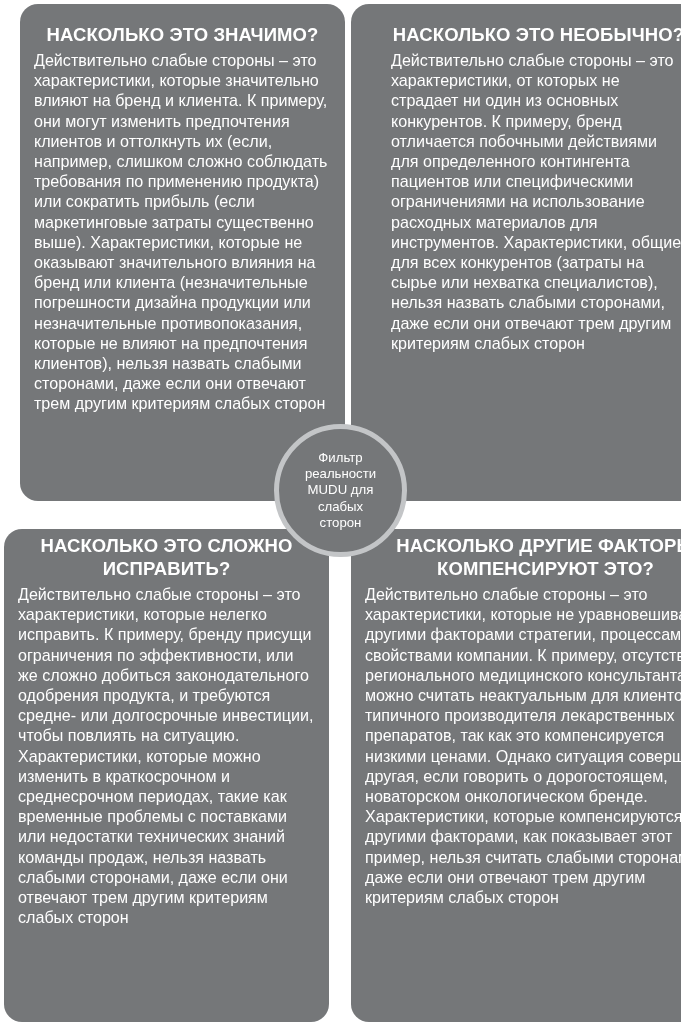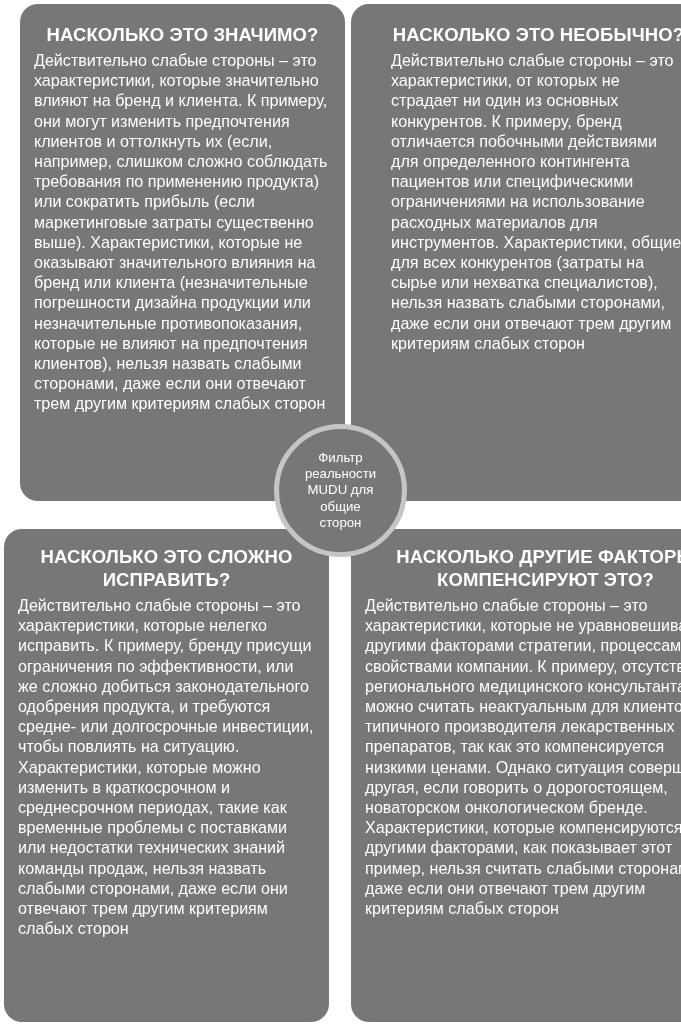--- a/index.html
+++ b/index.html
@@ -56,21 +56,21 @@
     line-height: 20.2px;
     margin: 0;
     padding-top: 4px;
     text-align: left;
     text-wrap: balance;
     white-space: pre-line;
   }
 
   
   .panel.bl .panel-title,
-  .panel.br .panel-title { padding-top: 16px; }
+  .panel.br .panel-title { padding-top: 5px; }
 
   
   #hub {
     position: absolute;
     left: 274px;
     top: 424px;
     width: 133px;
     height: 133px;
     border-radius: 50%;
     background: #757779;
@@ -113,17 +113,17 @@
 
   <div class="panel br">
     <h2 class="panel-title">НАСКОЛЬКО ДРУГИЕ ФАКТОРЫ КОМПЕНСИРУЮТ ЭТО?</h2>
     <p class="panel-body">Действительно слабые стороны – это характеристики, которые не уравновешиваются другими факторами стратегии, процессами или свойствами компании. К примеру, отсутствие регионального медицинского консультанта можно считать неактуальным для клиентов типичного производителя лекарственных препаратов, так как это компенсируется низкими ценами. Однако ситуация совершенно другая, если говорить о дорогостоящем, новаторском онкологическом бренде. Характеристики, которые компенсируются другими факторами, как показывает этот пример, нельзя считать слабыми сторонами, даже если они отвечают трем другим критериям слабых сторон</p>
   </div>
 
   <div id="hub">
     <div class="hub-label">Фильтр
 реальности
 MUDU для
-общие
+слабых
 сторон</div>
   </div>
 
 </div>
 
 </body></html>

